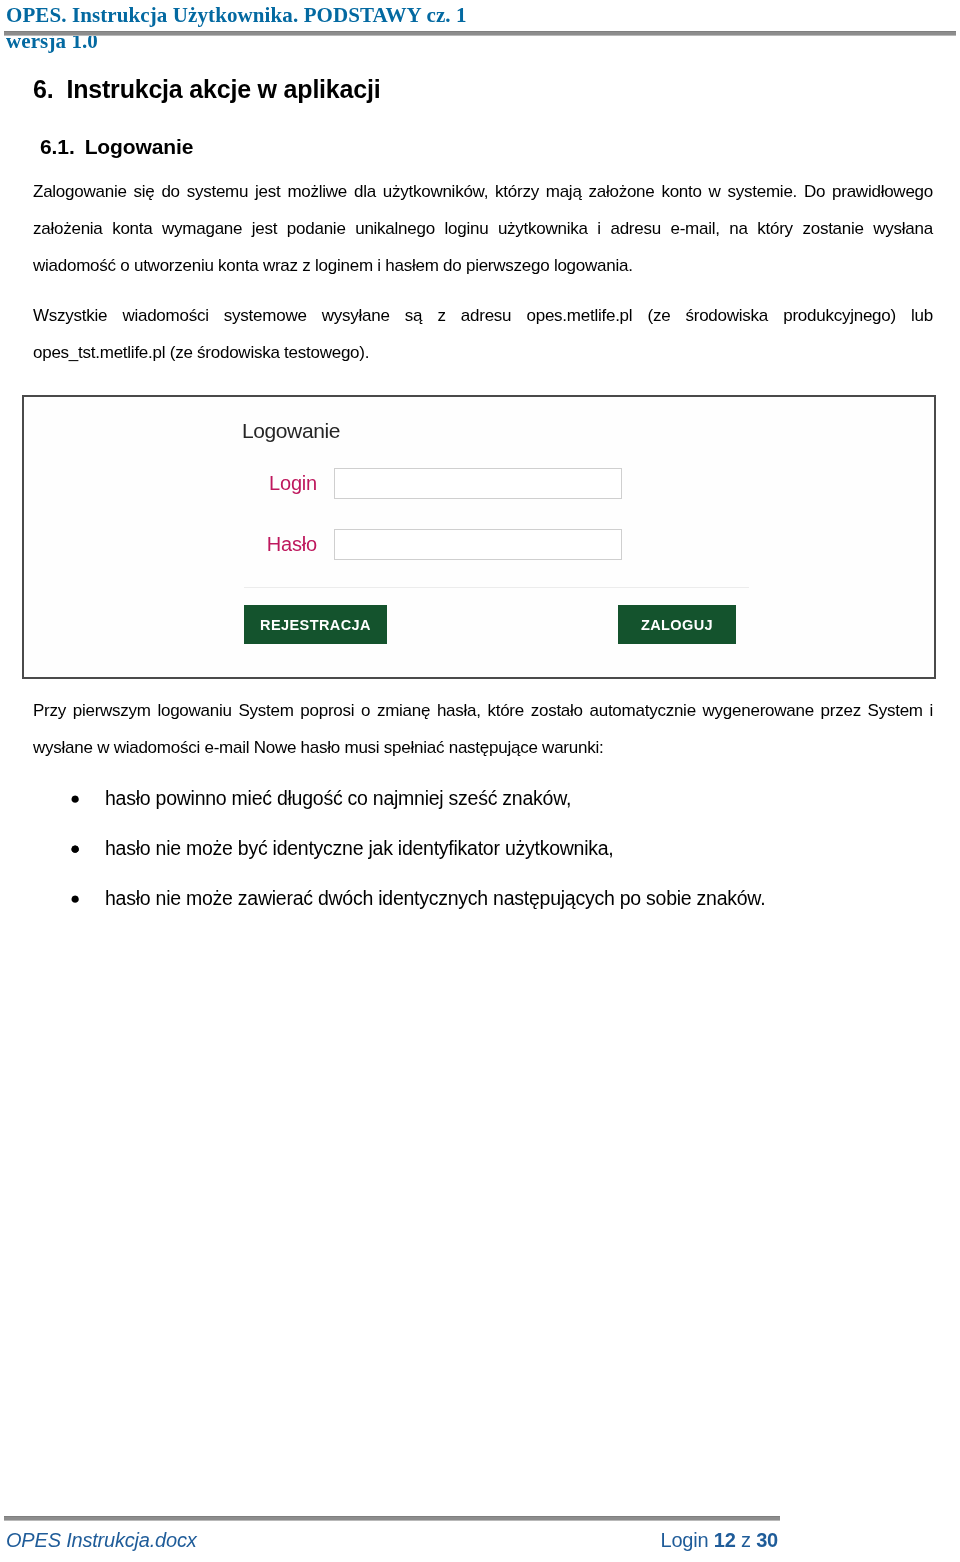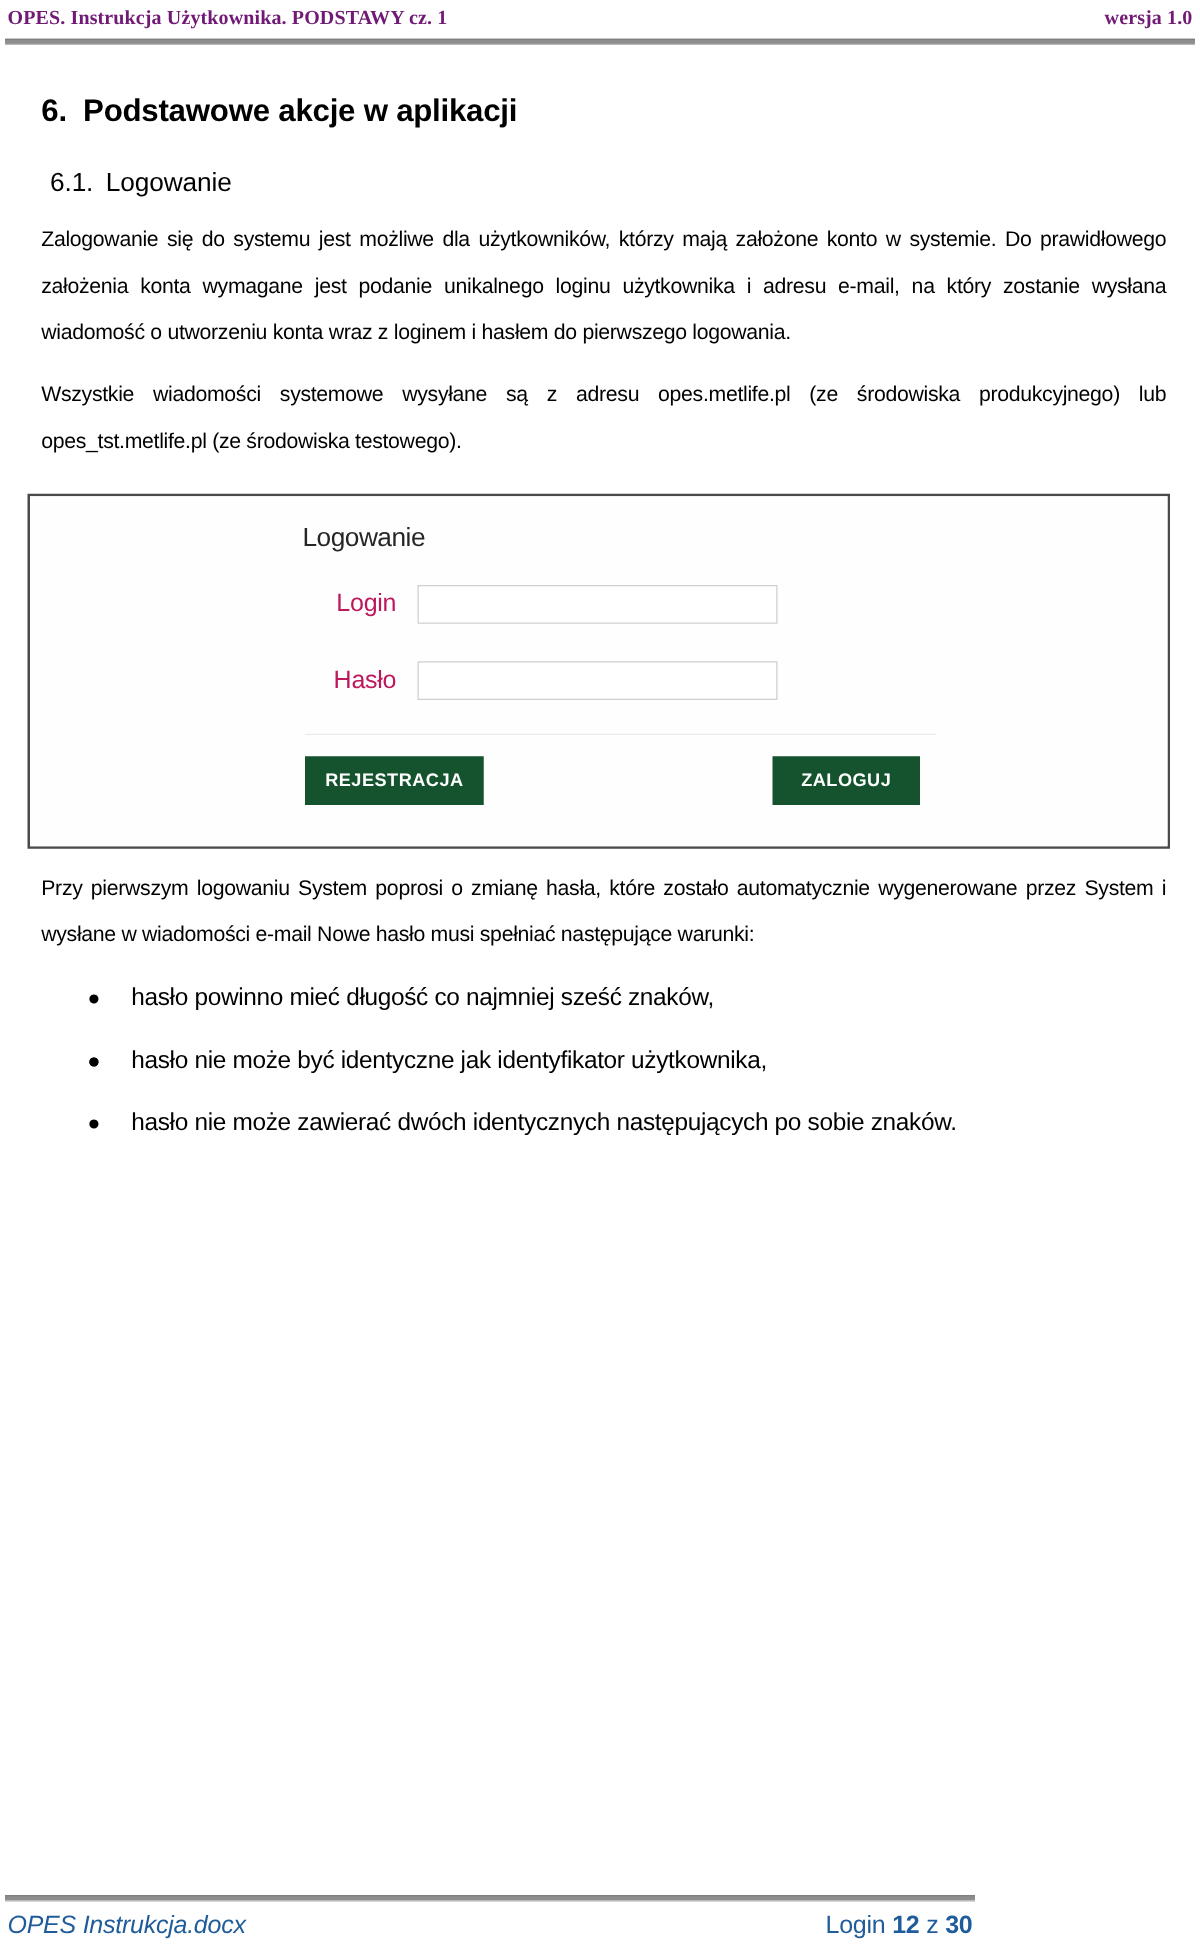--- a/index.html
+++ b/index.html
@@ -23,24 +23,25 @@
     left: 0;
     width: 960px;
     height: 40px;
     padding: 2px 6px 0 6px;
     box-sizing: border-box;
     display: flex;
     align-items: flex-start;
     justify-content: space-between;
     font-family: "Liberation Serif", serif;
     font-weight: bold;
-    font-size: 16px;
+    font-size: 21px;
     line-height: 26px;
-    color: #701a75;
+    color: #0369a1;
     letter-spacing: 0.1px;
+    flex-direction: column;
   }
   .page-header .hdr-rule {
     position: absolute;
     left: 4px;
     right: 4px;
     top: 31px;
     height: 3px;
     border-top: 1px solid #7f7f7f;
     border-bottom: 1px solid #b9b9b9;
     background: #8d8d8d;
@@ -64,21 +65,21 @@
     font-weight: bold;
     letter-spacing: -0.2px;
   }
   h1.section-title .num { margin-right: 13px; }
 
   h2.sub-title {
     margin: 30px 0 0 0;
     padding-left: 40px;
     font-size: 21px;
     line-height: 26px;
-    font-weight: normal;
+    font-weight: bold;
     letter-spacing: -0.1px;
   }
   h2.sub-title .num { margin-right: 10px; }
 
   p.body {
     margin: 13px 0 0 0;
     padding: 0 27px 0 33px;
     font-size: 17px;
     line-height: 37px;
     text-align: justify;
@@ -240,21 +241,21 @@
 
 <div class="page-header">
   <span class="hdr-left">OPES. Instrukcja Użytkownika. PODSTAWY cz. 1</span>
   <span class="hdr-right">wersja 1.0</span>
   <div class="hdr-rule"></div>
 </div>
 
 <div class="content">
 
   <h1 class="section-title">
-    <span class="num">6.</span><span>Podstawowe akcje w aplikacji</span>
+    <span class="num">6.</span><span>Instrukcja akcje w aplikacji</span>
   </h1>
 
   <h2 class="sub-title">
     <span class="num">6.1.</span><span>Logowanie</span>
   </h2>
 
   <p class="body">Zalogowanie się do systemu jest możliwe dla użytkowników, którzy mają założone konto w systemie. Do prawidłowego założenia konta wymagane jest podanie unikalnego loginu użytkownika i adresu e-mail, na który zostanie wysłana wiadomość o utworzeniu konta wraz z loginem i hasłem do pierwszego logowania.</p>
 
   <p class="body">Wszystkie wiadomości systemowe wysyłane są z adresu opes.metlife.pl (ze środowiska produkcyjnego) lub opes_tst.metlife.pl (ze środowiska testowego).</p>
 

